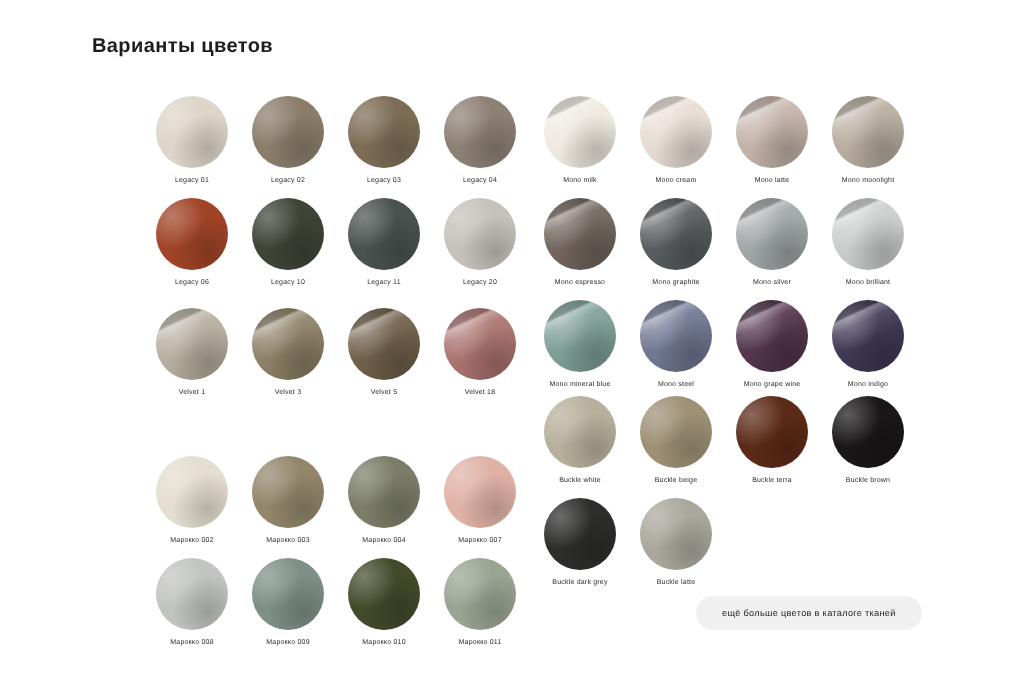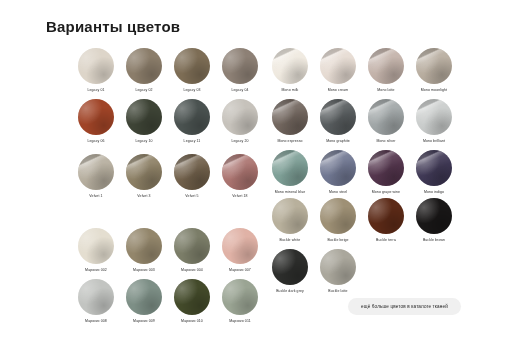--- a/index.html
+++ b/index.html
@@ -17,21 +17,21 @@
     width: 508px;
     height: 340px;
     background: #ffffff;
   }
 
   
   #page-title {
     position: absolute;
     left: 46px;
     top: 18px;
-    font-size: 15px;
+    font-size: 10px;
     font-weight: 700;
     letter-spacing: 0.2px;
     color: #1d1d1d;
     white-space: nowrap;
   }
 
   
   .swatch-group {
     position: absolute;
   }

